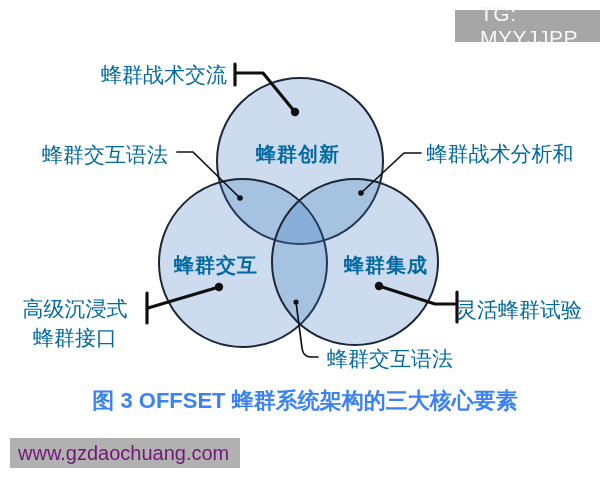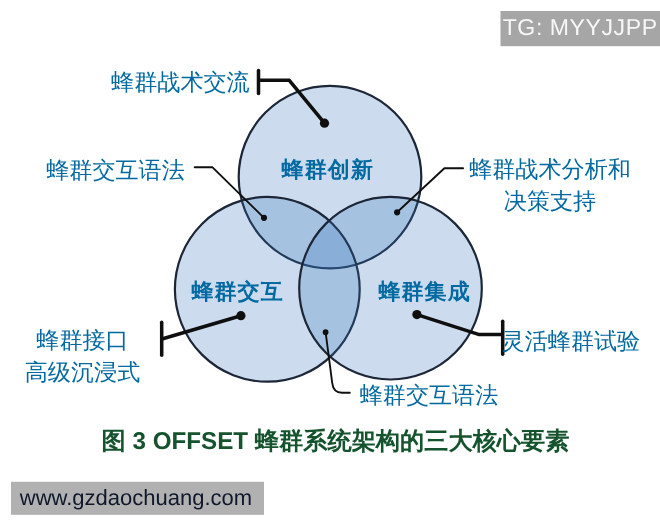--- a/index.html
+++ b/index.html
@@ -42,44 +42,44 @@
     position: absolute;
     left: 0; top: 386;
     top: 386px;
     width: 600px;
     padding-left: 10px;
     box-sizing: border-box;
     text-align: center;
     font-family: "Liberation Sans", sans-serif;
     font-weight: bold;
     font-size: 22px;
-    color: #14532d;
+    color: #3b82f6;
     white-space: nowrap;
   }
 
   .badge {
     position: absolute;
     left: 455px; top: 10px;
     width: 145px; height: 32px;
     background: #a6a6a6;
     color: #f7f7f7;
     font-family: "Liberation Sans", sans-serif;
     font-size: 21px;
     display: flex; align-items: center;
-    padding-left: 2px;
+    padding-left: 25px;
     box-sizing: border-box;
     letter-spacing: 0.5px;
   }
 
   .watermark {
     position: absolute;
     left: 10px; top: 438px;
     width: 230px; height: 30px;
     background: #b1b1b1;
-    color: #0f172a;
+    color: #701a75;
     font-family: "Liberation Sans", sans-serif;
     font-size: 20px;
     display: flex; align-items: center;
     padding-left: 8px;
     box-sizing: border-box;
   }
 </style>
 </head>
 <body>
 
@@ -121,26 +121,25 @@
   <div class="circle-label" style="left:298px; top:154px;">蜂群创新</div>
   <div class="circle-label" style="left:216px; top:265px;">蜂群交互</div>
   <div class="circle-label" style="left:386px; top:265px;">蜂群集成</div>
 
   <div class="callout-label ta-right" style="right:373px; top:61px;">蜂群战术交流</div>
 
   <div class="callout-label ta-right" style="right:432px; top:141px;">蜂群交互语法</div>
 
   <div class="callout-label ta-center" style="left:425px; top:140px; width:150px;">
     <span class="cl">蜂群战术分析和</span>
-    <span class="cl">决策支持</span>
   </div>
 
   <div class="callout-label ta-center" style="left:20px; top:295px; width:110px;">
+    <span class="cl">高级沉浸式</span>
     <span class="cl">蜂群接口</span>
-    <span class="cl">高级沉浸式</span>
   </div>
 
   <div class="callout-label" style="left:456px; top:296px;">灵活蜂群试验</div>
 
   <div class="callout-label" style="left:327px; top:345px;">蜂群交互语法</div>
 
   <div class="caption">图 3 OFFSET 蜂群系统架构的三大核心要素</div>
 
   <div class="badge">TG: MYYJJPP</div>
 

